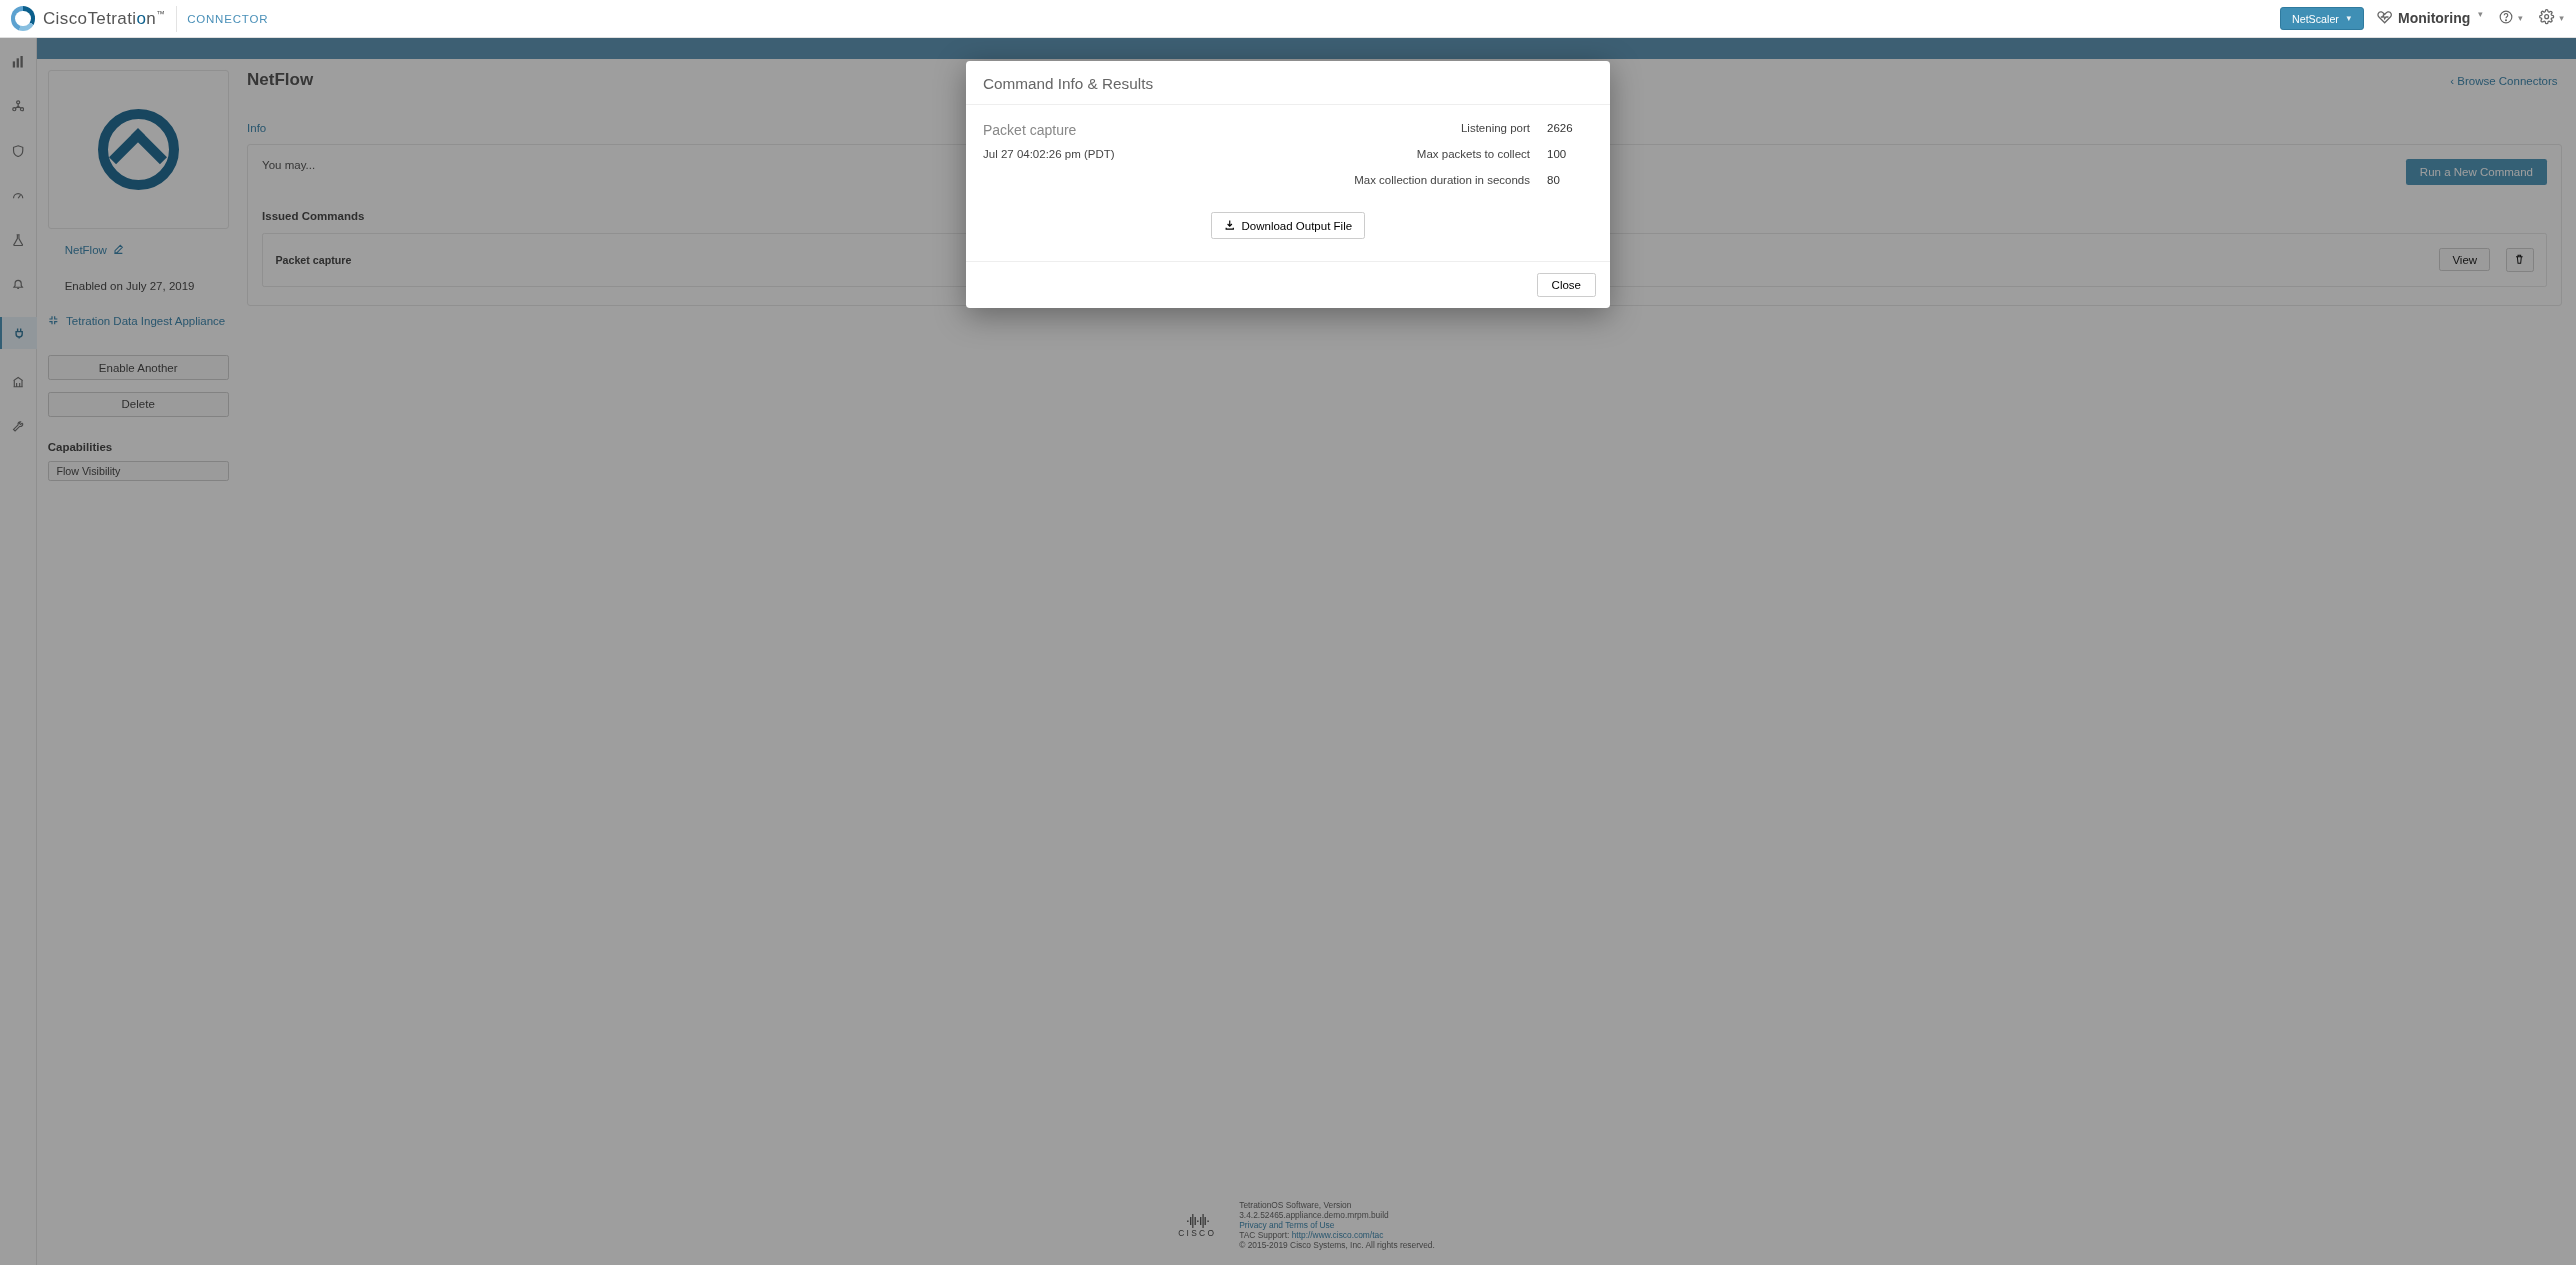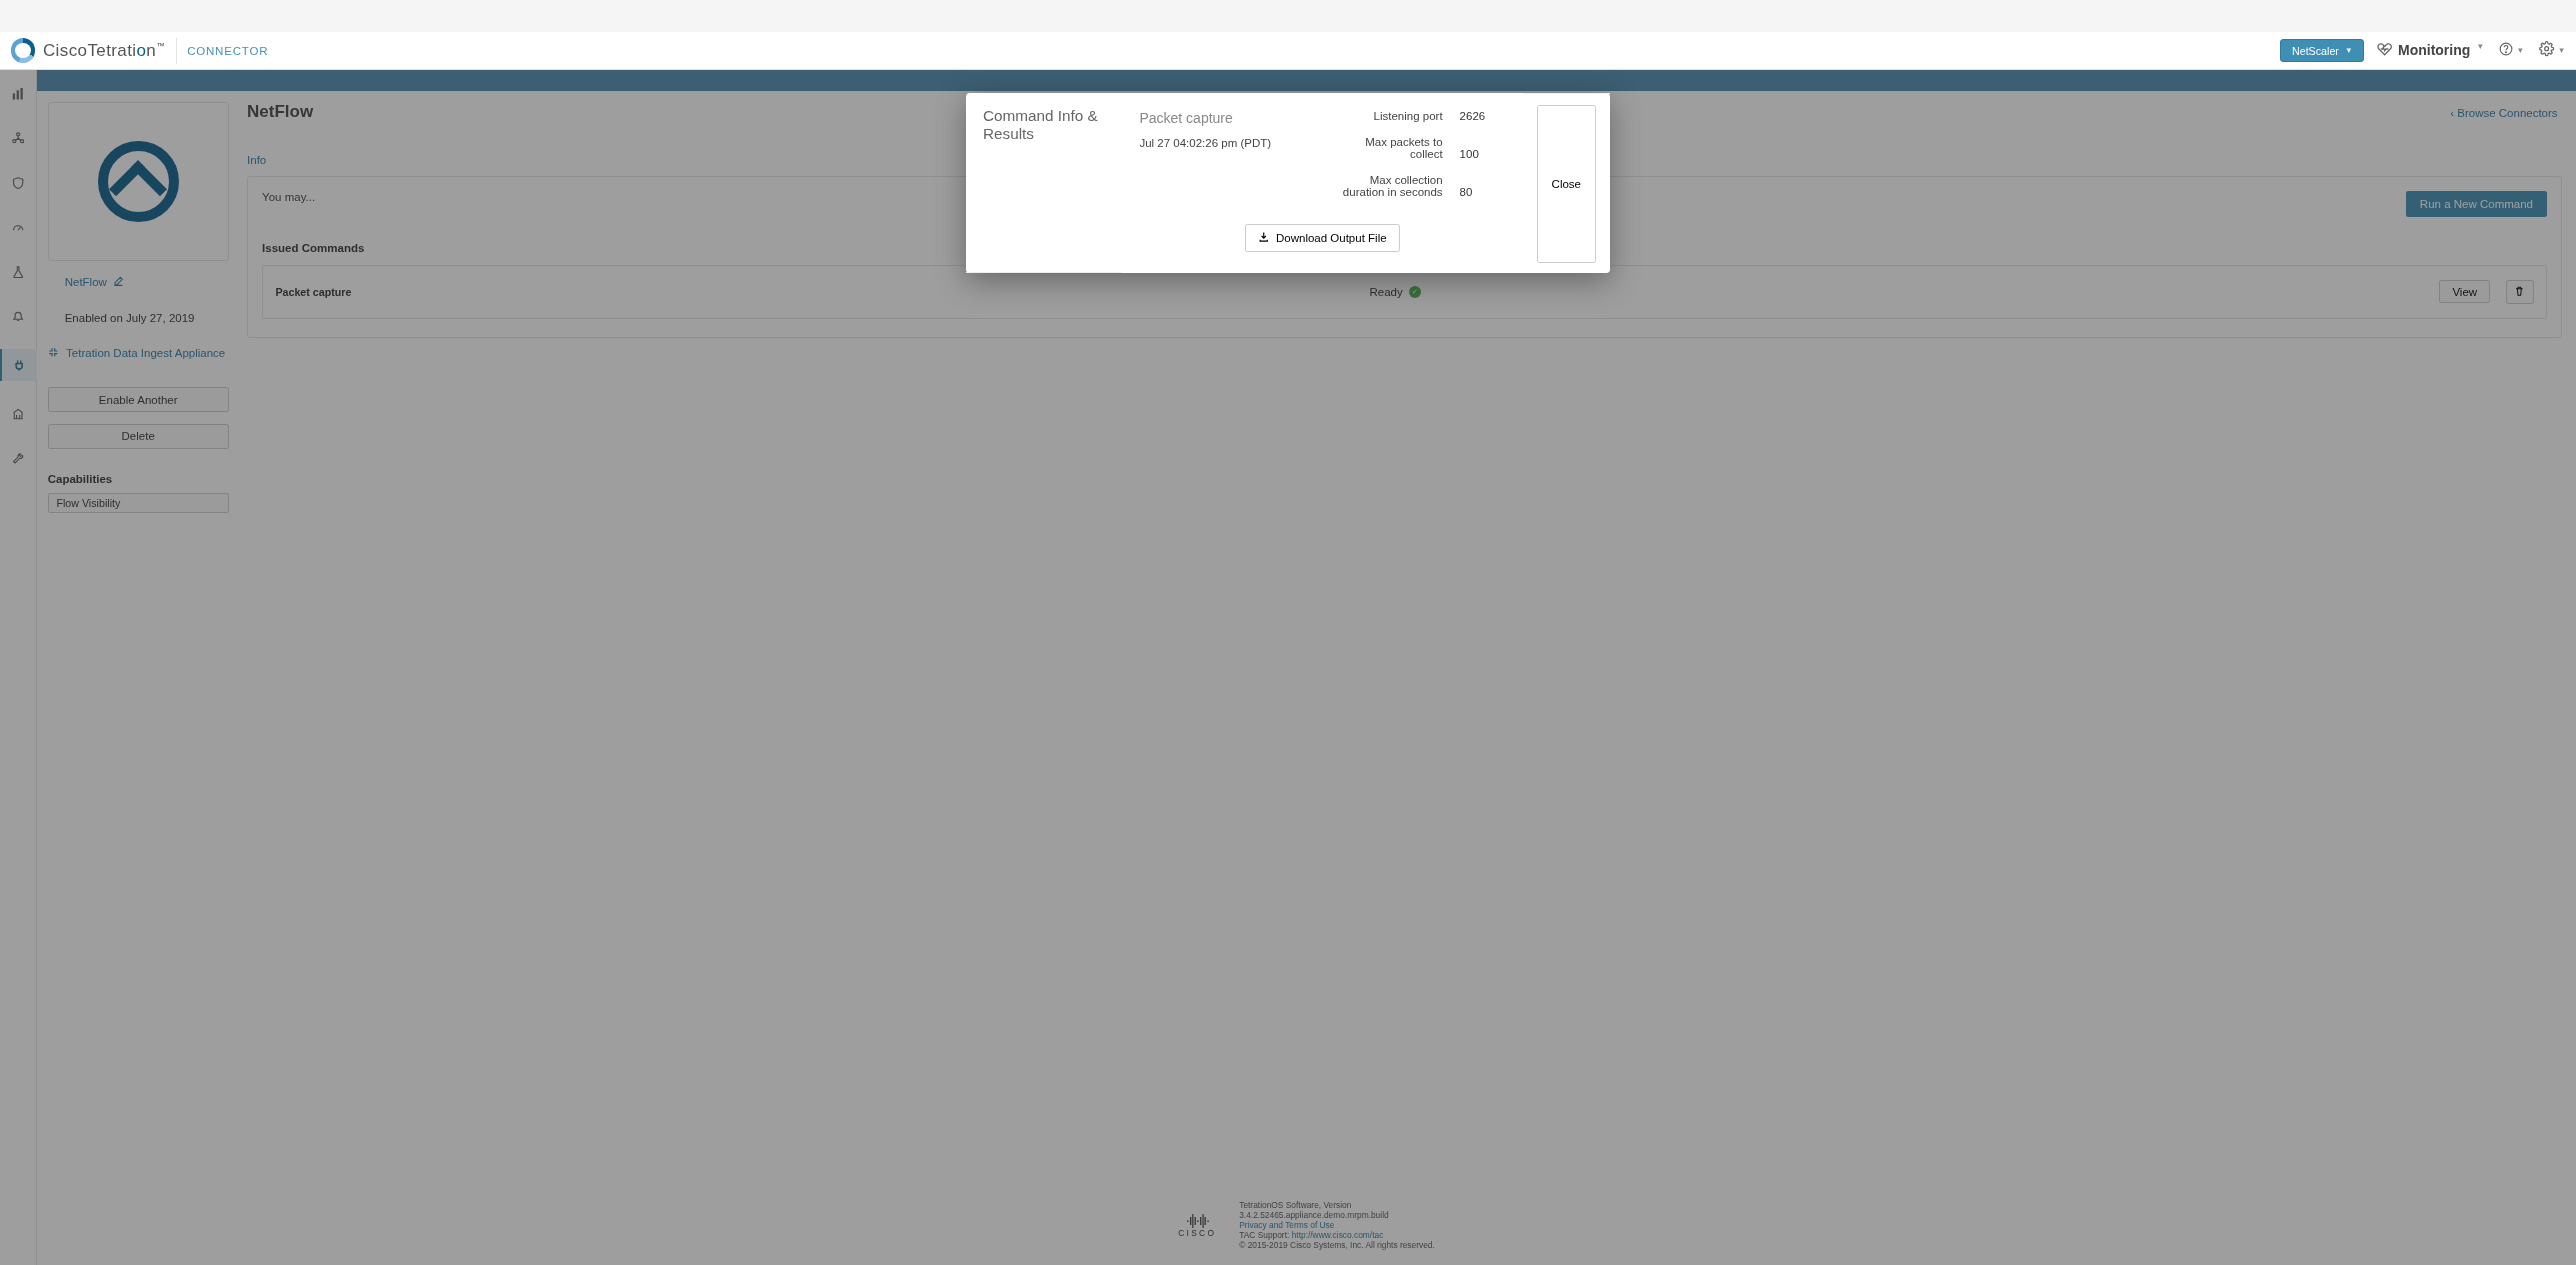--- a/index.html
+++ b/index.html
@@ -20,21 +20,20 @@
       flex-direction: column;
     }
     
     .top-header {
       height: 38px;
       background: #fff;
       border-bottom: 0.8px solid #e0e0e0;
       display: flex;
       align-items: center;
       padding: 0 10.7px;
-      margin-top: 32px;
     }
     .logo-block { display: flex; align-items: center; gap: 7.7px; }
     .logo-swirl {
       width: 24.5px; height: 24.5px;
       border-radius: 50%;
       background: conic-gradient(#0b5f8c 0 120deg, #88bfe0 120deg 200deg, #5da2d0 200deg 360deg);
       position: relative;
     }
     .logo-swirl::after {
       content:''; position:absolute; inset:4.6px; border-radius:50%; background:#fff;
@@ -168,21 +167,21 @@
 
     
     .overlay {
       position:absolute; inset:0; background:rgba(40,40,40,0.45);
       display:flex; align-items:flex-start; justify-content:center; padding-top:23px;
       z-index:100;
     }
     .modal {
       width:644px; background:#fff; border-radius:3.8px;
       box-shadow:0 7.7px 31px rgba(0,0,0,0.35);
-      display:flex; flex-direction:row;
+      display:flex; flex-direction:column;
     }
     .modal-header {
       padding:14px 17px 10.7px; border-bottom:0.8px solid #eee;
       font-size:15.3px; color:#666;
     }
     .modal-body {
       padding:17px 17px 21.5px;
       display:grid; grid-template-columns: 1fr 1fr; gap: 3.1px 31px;
       align-items:start;
     }

